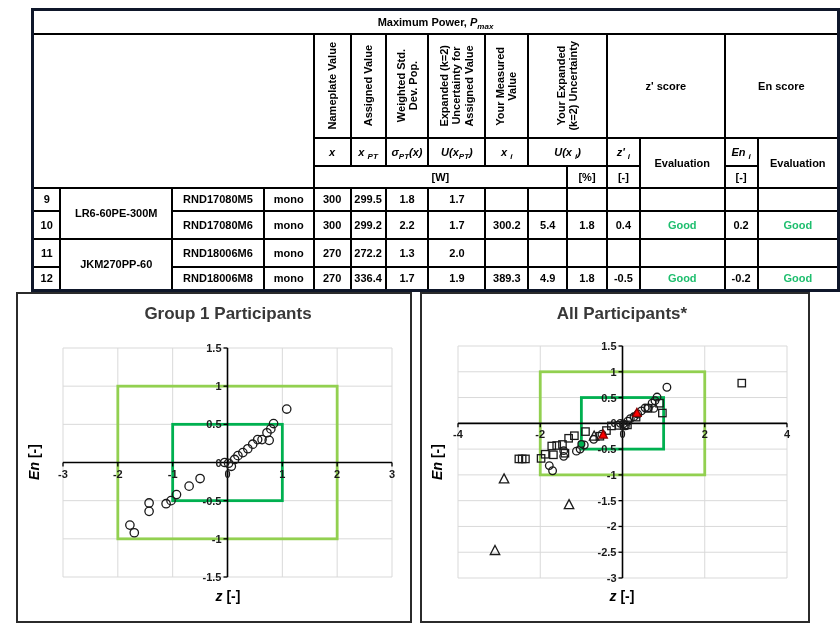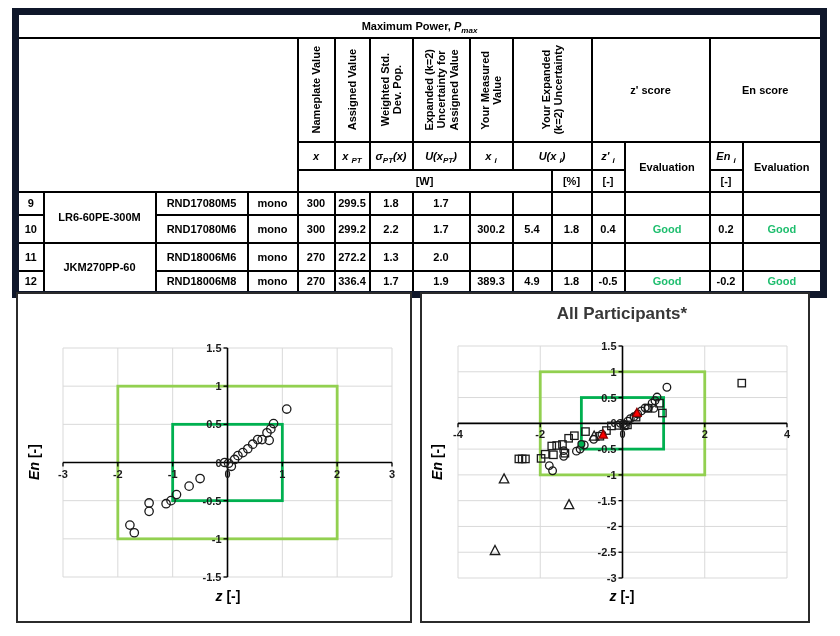--- a/index.html
+++ b/index.html
@@ -1,20 +1,20 @@
 <!DOCTYPE html>
 <html><head>
 <meta charset="utf-8">
 <style>
   html,body{margin:0;padding:0;background:#fff;}
   body{width:840px;height:636px;position:relative;font-family:"Liberation Sans",sans-serif;color:#000;}
 
   
-  table.results{position:absolute;left:12px;top:8px;border-collapse:collapse;table-layout:fixed;
-    border:7px solid #0f172a;background:#fff;}
+  table.results{position:absolute;left:31px;top:8px;border-collapse:collapse;table-layout:fixed;
+    border:3px solid #0f172a;background:#fff;}
   table.results td{border:2px solid #000;text-align:center;vertical-align:middle;padding:0 1px;
     font-weight:bold;font-size:11px;line-height:1.1;overflow:hidden;}
   td.title-cell{font-size:13.5px;height:22px;}
   td.vh{vertical-align:middle;}
   td.vh .vtext{writing-mode:vertical-rl;transform:rotate(180deg);white-space:pre-line;
     font-size:11px;font-weight:bold;line-height:1.12;margin:0 auto;}
   td.score-h{font-size:11.5px;}
   td.sym{font-style:italic;font-size:11.5px;}
   td.unit{font-size:11px;}
   td.evalh{font-style:normal;font-size:11px;margin-top:36px;}
@@ -243,20 +243,21 @@
       <text x="319.1666666666667" y="183.5" text-anchor="middle" font-size="11" font-weight="bold" fill="#1a1a1a">2</text>
       <text x="374" y="183.5" text-anchor="middle" font-size="11" font-weight="bold" fill="#1a1a1a">3</text>
       <text x="203.5" y="58" text-anchor="end" font-size="11" font-weight="bold" fill="#1a1a1a">1.5</text>
       <text x="203.5" y="96.16666666666666" text-anchor="end" font-size="11" font-weight="bold" fill="#1a1a1a">1</text>
       <text x="203.5" y="134.33333333333331" text-anchor="end" font-size="11" font-weight="bold" fill="#1a1a1a">0.5</text>
       <text x="203.5" y="172.5" text-anchor="end" font-size="11" font-weight="bold" fill="#1a1a1a">0</text>
       <text x="203.5" y="210.66666666666666" text-anchor="end" font-size="11" font-weight="bold" fill="#1a1a1a">-0.5</text>
       <text x="203.5" y="248.83333333333331" text-anchor="end" font-size="11" font-weight="bold" fill="#1a1a1a">-1</text>
       <text x="203.5" y="287" text-anchor="end" font-size="11" font-weight="bold" fill="#1a1a1a">-1.5</text>
     </svg>
+  <div class="chart-title" style="left:210px">Group 1 Participants</div>
   <div class="axis-label x" style="left:210px"><i>z</i><span class="u"> [-]</span></div>
   <div class="axis-label y" style="left:16px;top:168px"><i>En</i><span class="u"> [-]</span></div>
 </div>
 
 <div class="chart-panel" style="left:420px;top:292px;width:386px;height:327px">
   <svg id="chart-svg-1" width="386" height="327">
       <line x1="36" y1="52" x2="36" y2="284" stroke="#D9D9D9" stroke-width="1"></line>
       <line x1="118.25" y1="52" x2="118.25" y2="284" stroke="#D9D9D9" stroke-width="1"></line>
       <line x1="200.5" y1="52" x2="200.5" y2="284" stroke="#D9D9D9" stroke-width="1"></line>
       <line x1="282.75" y1="52" x2="282.75" y2="284" stroke="#D9D9D9" stroke-width="1"></line>

